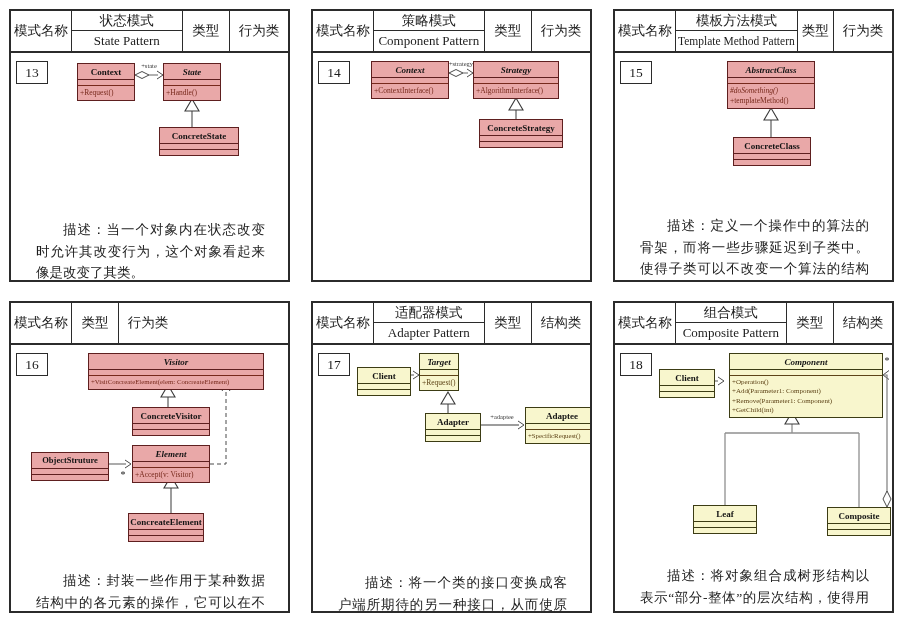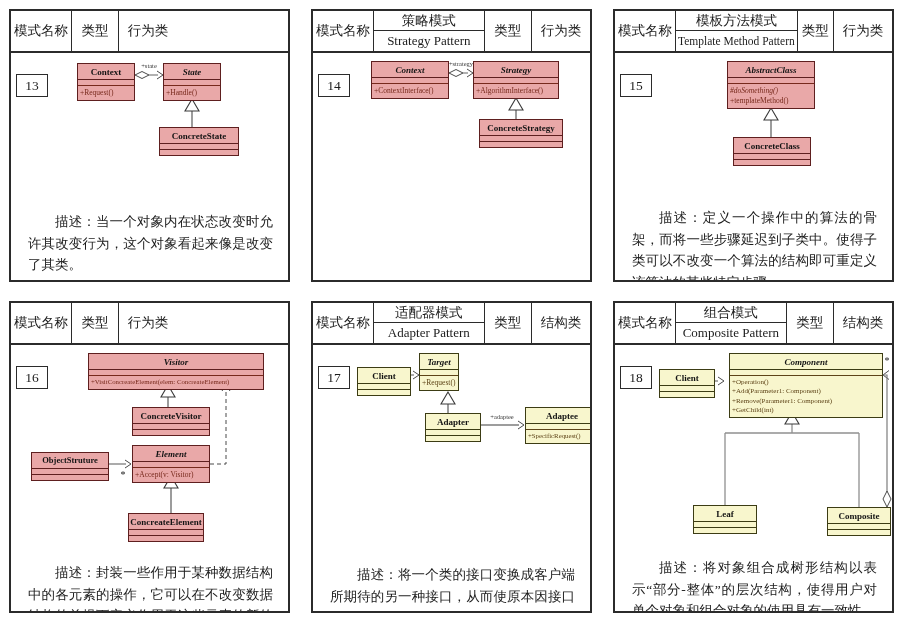--- a/index.html
+++ b/index.html
@@ -19,56 +19,60 @@
   .hc-type{width:17%;}
   .hc-cat{width:21%;}
   .c15 .hc-pattern{width:44%;}
   .c15 .hc-type{width:13%;}
   .pcn,.pen{width:100%;height:50%;display:flex;align-items:center;justify-content:center;box-sizing:border-box;}
   .pcn{border-bottom:1px solid #2b2b2b;}
   .pen{font-size:13px;}
   .c15 .pen{font-size:11.5px;}
   
   .body{position:relative;flex:1;overflow:hidden;}
-  .numbox{position:absolute;left:5px;top:21px;width:30px;height:21px;border:1.3px solid #2b2b2b;
+  .numbox{position:absolute;left:5px;top:8px;width:30px;height:21px;border:1.3px solid #2b2b2b;
     display:flex;align-items:center;justify-content:center;font-size:13.5px;background:#fff;z-index:3;}
   .wires{position:absolute;left:0;top:0;pointer-events:none;z-index:1;}
   .wires text{font-family:"Liberation Serif","DejaVu Serif",serif;font-size:6.5px;fill:#3a3a3a;}
   .wires text.star{font-size:10px;fill:#222;}
   
   .ubox{position:absolute;box-sizing:border-box;z-index:2;font-family:"Liberation Serif","DejaVu Serif",serif;}
   .pink{background:#e9a8a8;border:1.3px solid #5e1f1f;color:#5e1f1f;}
   .yellow{background:#f8f6cd;border:1.3px solid #3c3c14;color:#3c3c14;}
   .ubox>div{border-top:1px solid currentColor;}
   .ubox>div:first-child{border-top:none;}
   .uname{font-weight:bold;font-size:9px;line-height:1.15;padding:2.5px 1px;color:#141414;text-align:center;}
   .it{font-style:italic;}
   .ustrip{height:5px;}
   .umeth{font-size:7.5px;text-align:left;padding:2px 2px;line-height:1.3;white-space:nowrap;overflow:hidden;color:#77291c;}
   .yellow .umeth{color:#5e4418;}
   .umeth.sm{font-size:6.8px;}
   .umeth.xs{font-size:7px;}
   
-  .desc{position:absolute;left:9px;right:7px;margin:8px;font-size:13.5px;line-height:1.6;
+  .desc{position:absolute;left:9px;right:7px;margin:16px;font-size:13.5px;line-height:1.6;
     text-align:justify;text-indent:2em;color:#1c1c1c;z-index:2;}
   .c13 .desc{top:150px;}
   .c14 .desc{top:153px;}
   .c15 .desc{top:146px;}
   .c16 .desc{top:209px;}
   .c17 .desc{top:211px;}
   .c18 .desc{top:204px;}
 </style>
 </head>
 <body>
 
 <div class="page">
 
   <div class="card c13">
     <div class="hdr">
       <div class="hc hc-name">模式名称</div>
+      <div class="hc hc-pattern">
+        <div class="pcn">状态模式</div>
+        <div class="pen">State Pattern</div>
+      </div>
       <div class="hc hc-type">类型</div>
       <div class="hc hc-cat">行为类</div>
     </div>
     <div class="body">
       <div class="numbox">13</div>
       <svg class="wires" width="277" height="229">
         <g>
           <text x="138" y="15" text-anchor="middle">+state</text>
           <polygon points="124,22 131,18.5 138,22 131,25.5" fill="#fff" stroke="#4a4a4a" stroke-width="1"></polygon>
           <line x1="138" y1="22" x2="147" y2="22" stroke="#7d7d7d" stroke-width="1.2"></line>
@@ -96,21 +100,21 @@
       </div>
       <p class="desc">描述：当一个对象内在状态改变时允许其改变行为，这个对象看起来像是改变了其类。</p>
     </div>
   </div>
 
   <div class="card c14">
     <div class="hdr">
       <div class="hc hc-name">模式名称</div>
       <div class="hc hc-pattern">
         <div class="pcn">策略模式</div>
-        <div class="pen">Strategy Pattern</div>
+        <div class="pen">Component Pattern</div>
       </div>
       <div class="hc hc-type">类型</div>
       <div class="hc hc-cat">行为类</div>
     </div>
     <div class="body">
       <div class="numbox">14</div>
       <svg class="wires" width="277" height="229">
         <g>
           <text x="148" y="13" text-anchor="middle">+strategy</text>
           <polygon points="136,20 143,16.5 150,20 143,23.5" fill="#fff" stroke="#4a4a4a" stroke-width="1"></polygon>

